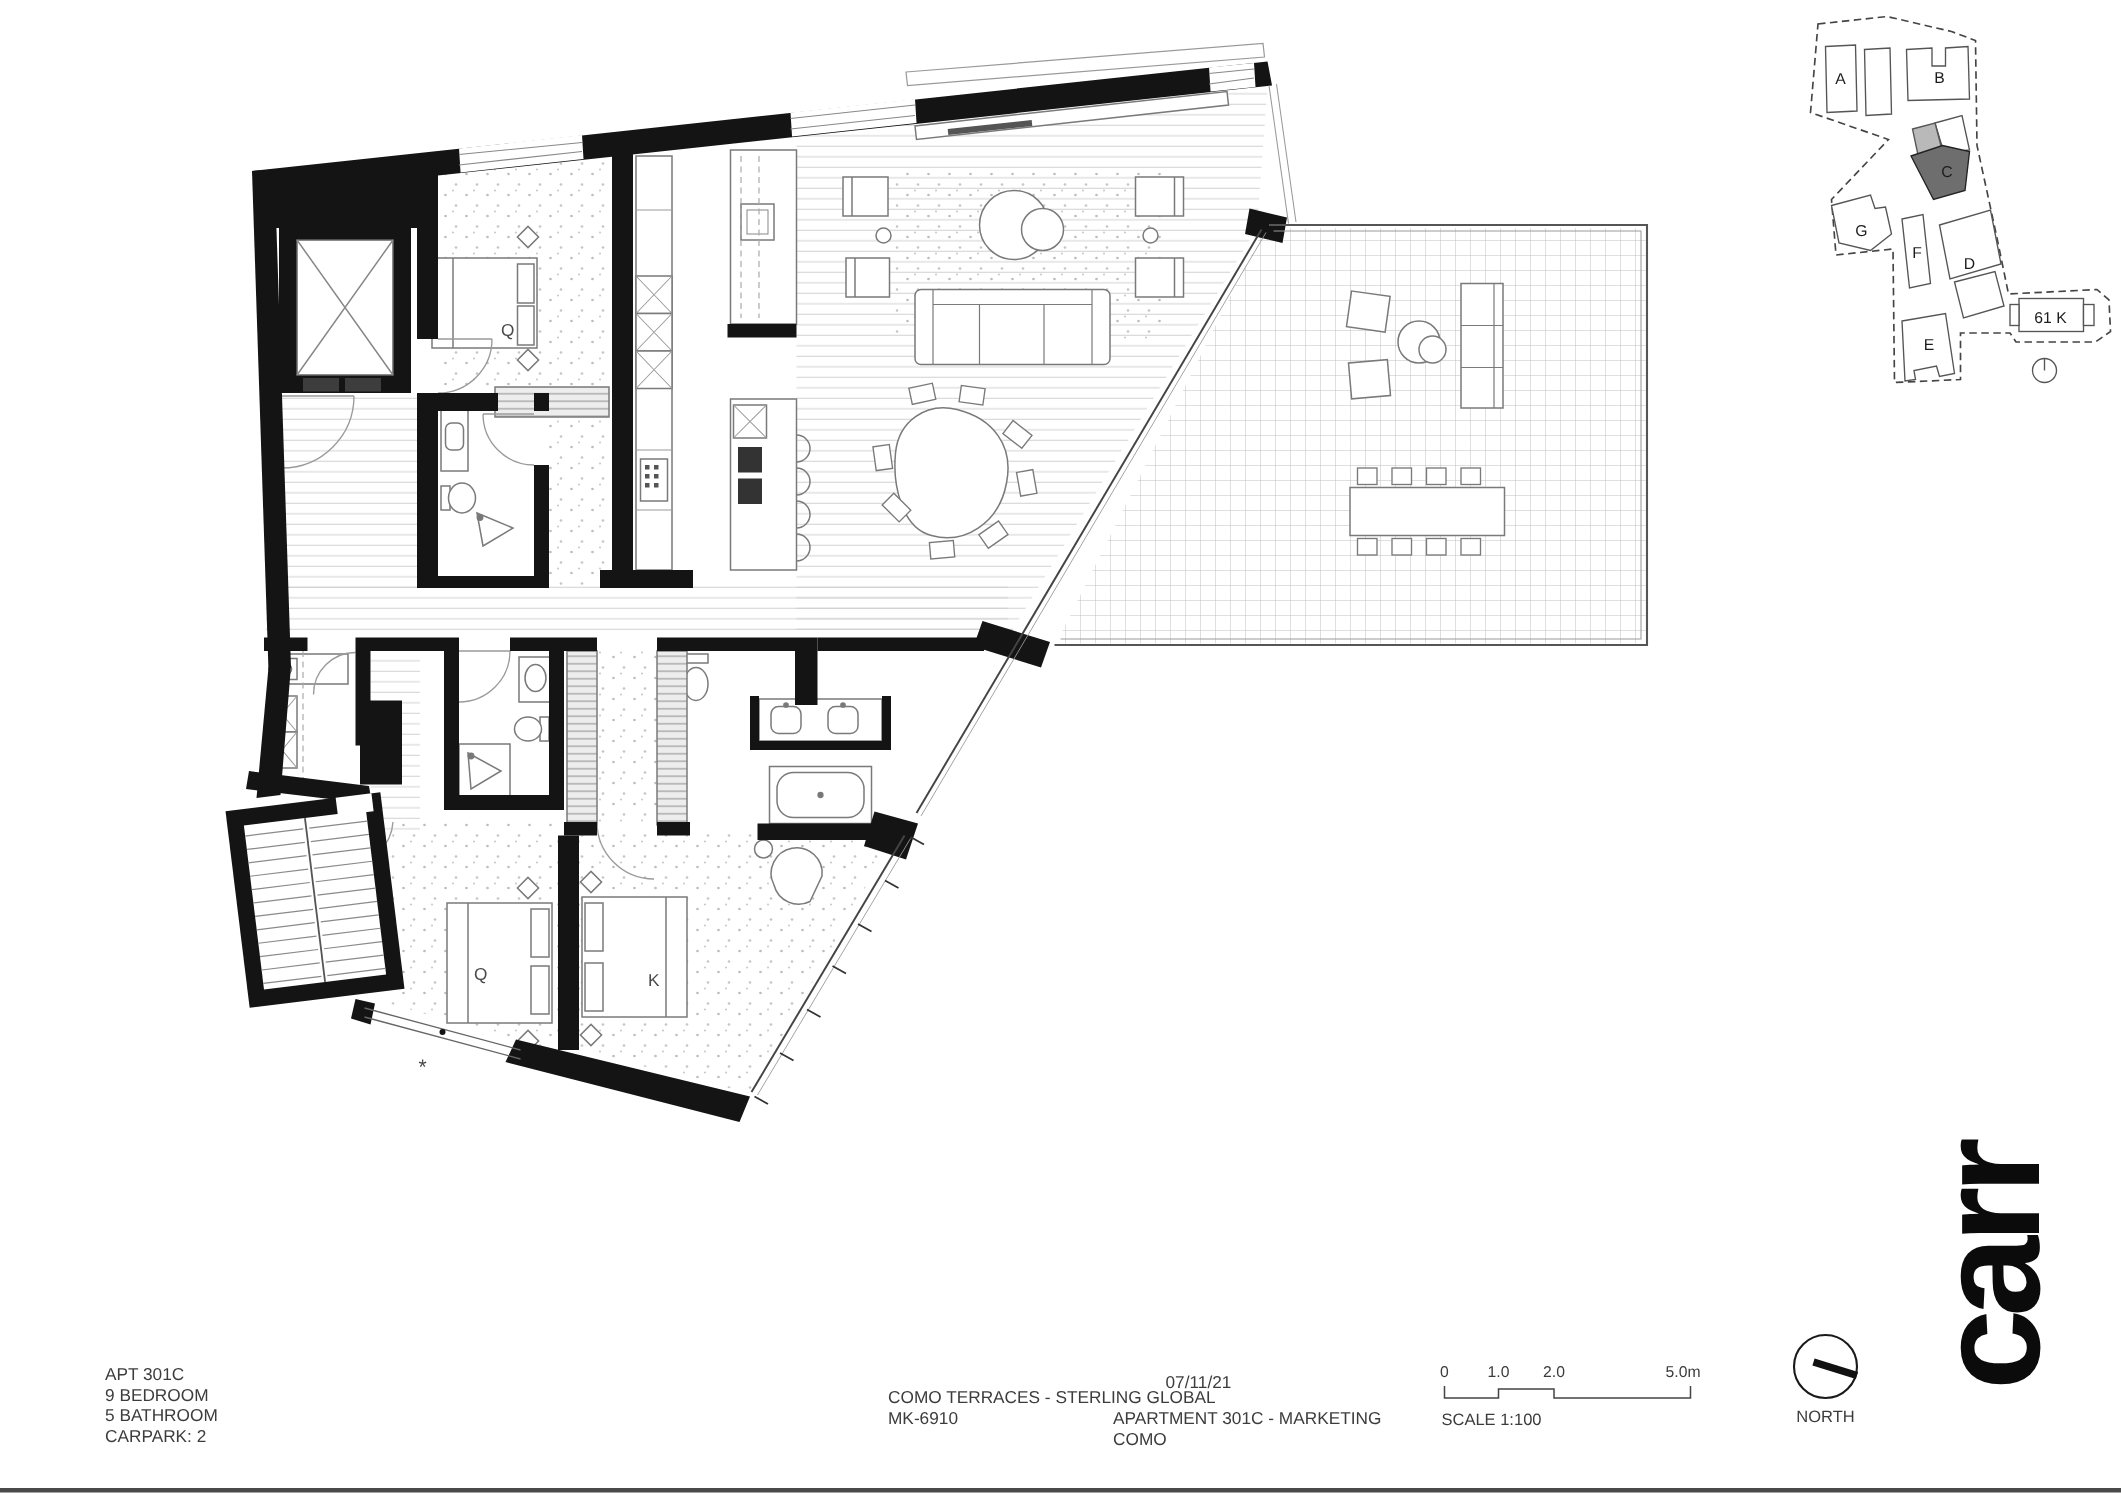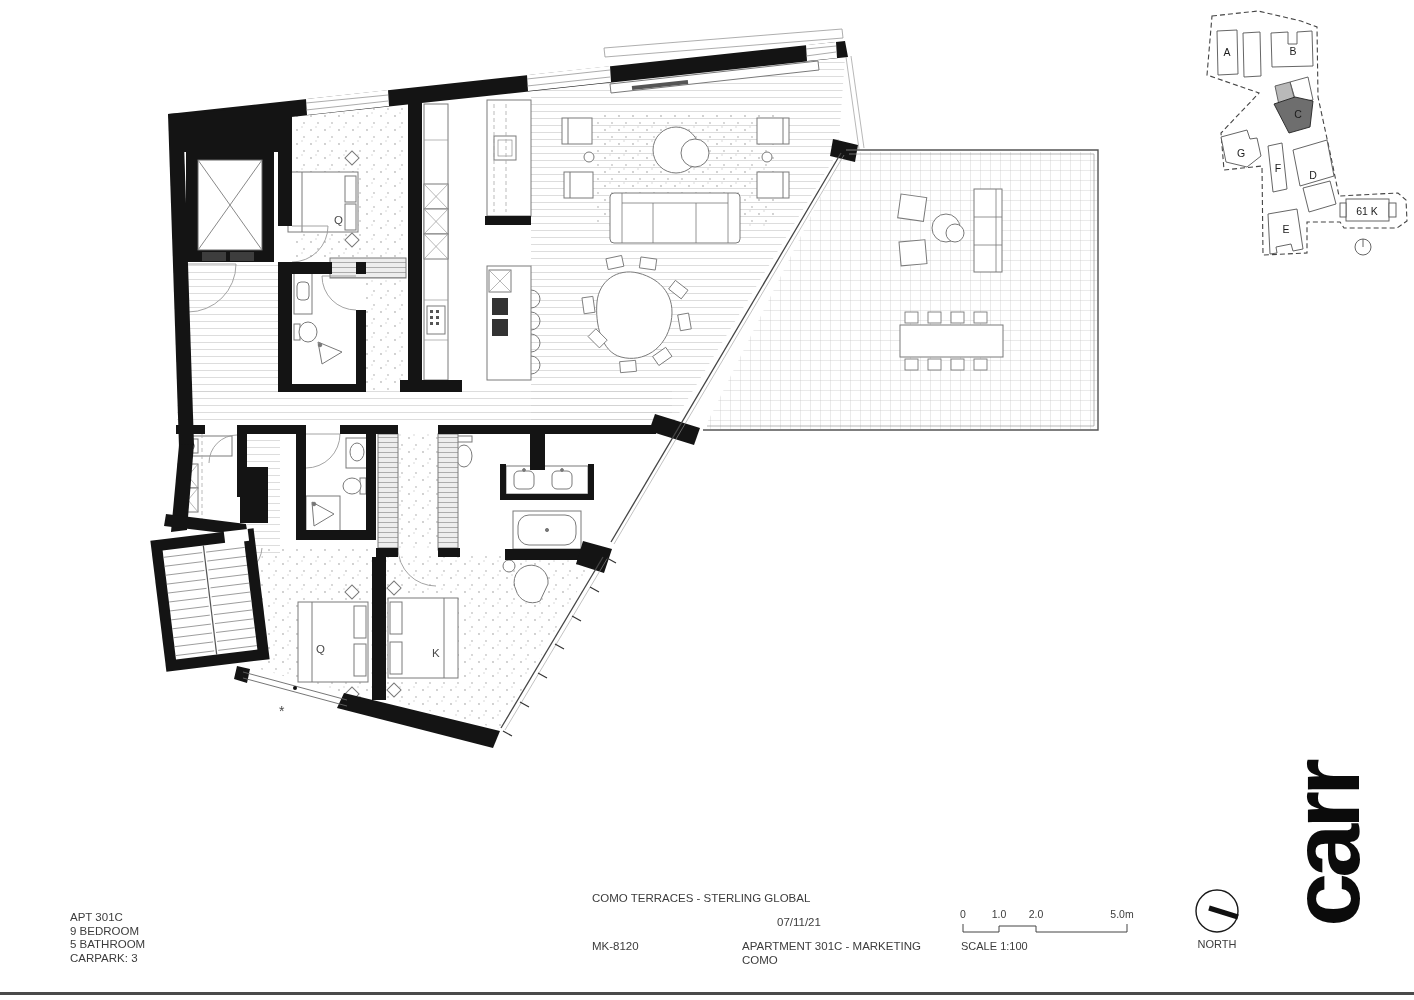--- a/index.html
+++ b/index.html
@@ -355,24 +355,24 @@
     <circle cx="1217" cy="911" r="21" fill="none" stroke="#1a1a1a" stroke-width="1.4"></circle>
     <line x1="1209" y1="908" x2="1238" y2="917" stroke="#111" stroke-width="5"></line>
     <text x="1217" y="948" font-size="11" fill="#3c3c3c" text-anchor="middle">NORTH</text>
   </g>
 </svg>
 
 <div class="tb" style="left:38px;top:911px;">
   <span>APT 301C</span>
   <span>9 BEDROOM</span>
   <span>5 BATHROOM</span>
-  <span>CARPARK: 3</span>
+  <span>CARPARK: 2</span>
 </div>
-<div class="tb" style="left:560px;top:892px;">COMO TERRACES - STERLING GLOBAL</div>
-<div class="tb" style="left:560px;top:940px;">MK-8120</div>
+<div class="tb" style="left:560px;top:926px;">COMO TERRACES - STERLING GLOBAL</div>
+<div class="tb" style="left:560px;top:940px;">MK-6910</div>
 <div class="tb" style="left:745px;top:916px;">07/11/21</div>
 <div class="tb" style="left:710px;top:940px;">
   <span>APARTMENT 301C - MARKETING</span>
   <span>COMO</span>
 </div>
 
 <div class="carr-logo">carr</div>
 <div class="footer-rule"></div>
 
 </body></html>

